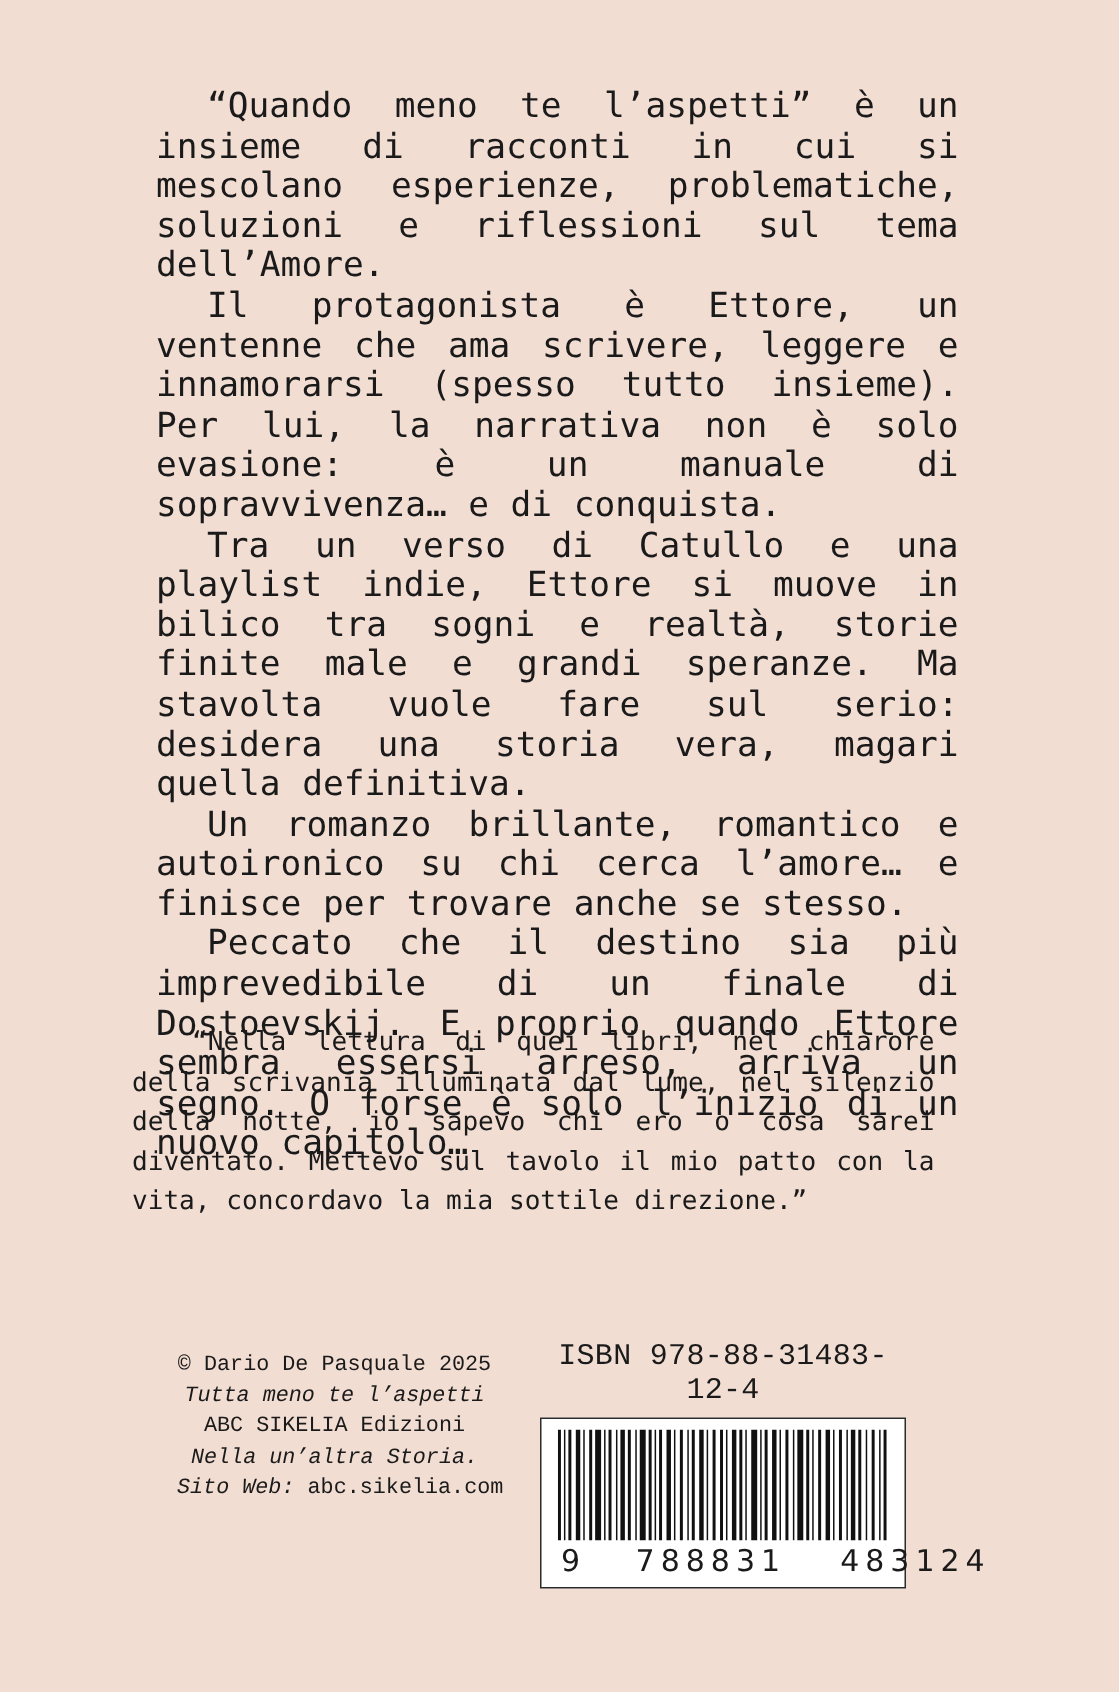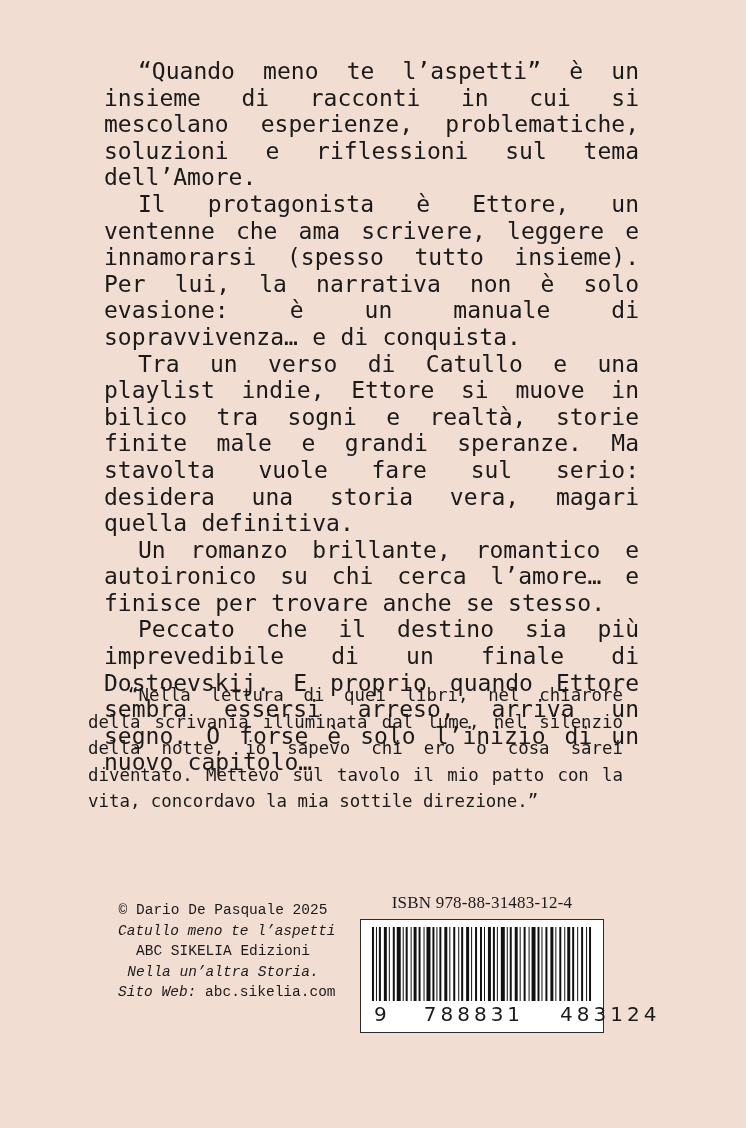--- a/index.html
+++ b/index.html
@@ -64,22 +64,22 @@
     white-space: nowrap;
   }
   .isbn-block {
     position: absolute;
     left: 360px;
     top: 893px;
     width: 244px;
     text-align: center;
   }
   .isbn-text {
-    font-family: Liberation Serif, serif;
-    font-size: 17px;
+    font-family: Liberation Mono, monospace;
+    font-size: 20px;
     letter-spacing: 0.2px;
     margin-bottom: 6px;
   }
   .barcode-box {
     background: #ffffff;
     border: 1px solid #2b2b2b;
     padding: 7px 9px 4px 9px;
     box-sizing: border-box;
     width: 244px;
   }
@@ -117,21 +117,21 @@
     <p>Un romanzo brillante, romantico e autoironico su chi cerca l’amore… e finisce per trovare anche se stesso.</p>
     <p>Peccato che il destino sia più imprevedibile di un finale di Dostoevskij. E proprio quando Ettore sembra essersi arreso, arriva un segno. O forse è solo l’inizio di un nuovo capitolo…</p>
   </div>
 
   <div class="quote">
     <p>“Nella lettura di quei libri, nel chiarore della scrivania illuminata dal lume, nel silenzio della notte, io sapevo chi ero o cosa sarei diventato. Mettevo sul tavolo il mio patto con la vita, concordavo la mia sottile direzione.”</p>
   </div>
 
   <div class="colophon">
     <div class="line">© Dario De Pasquale 2025</div>
-    <div class="line it">Catullo meno te l’aspetti</div>
+    <div class="line it">Tutta meno te l’aspetti</div>
     <div class="line">ABC SIKELIA Edizioni</div>
     <div class="line it">Nella un’altra Storia.</div>
     <div class="line"><span class="it">Sito Web:</span> <span>abc.sikelia.com</span></div>
   </div>
 
   <div class="isbn-block">
     <div class="isbn-text">ISBN 978-88-31483-12-4</div>
     <div class="barcode-box">
       <svg class="bars" viewBox="0 0 226 74" preserveAspectRatio="none">
         <g fill="#111111">

